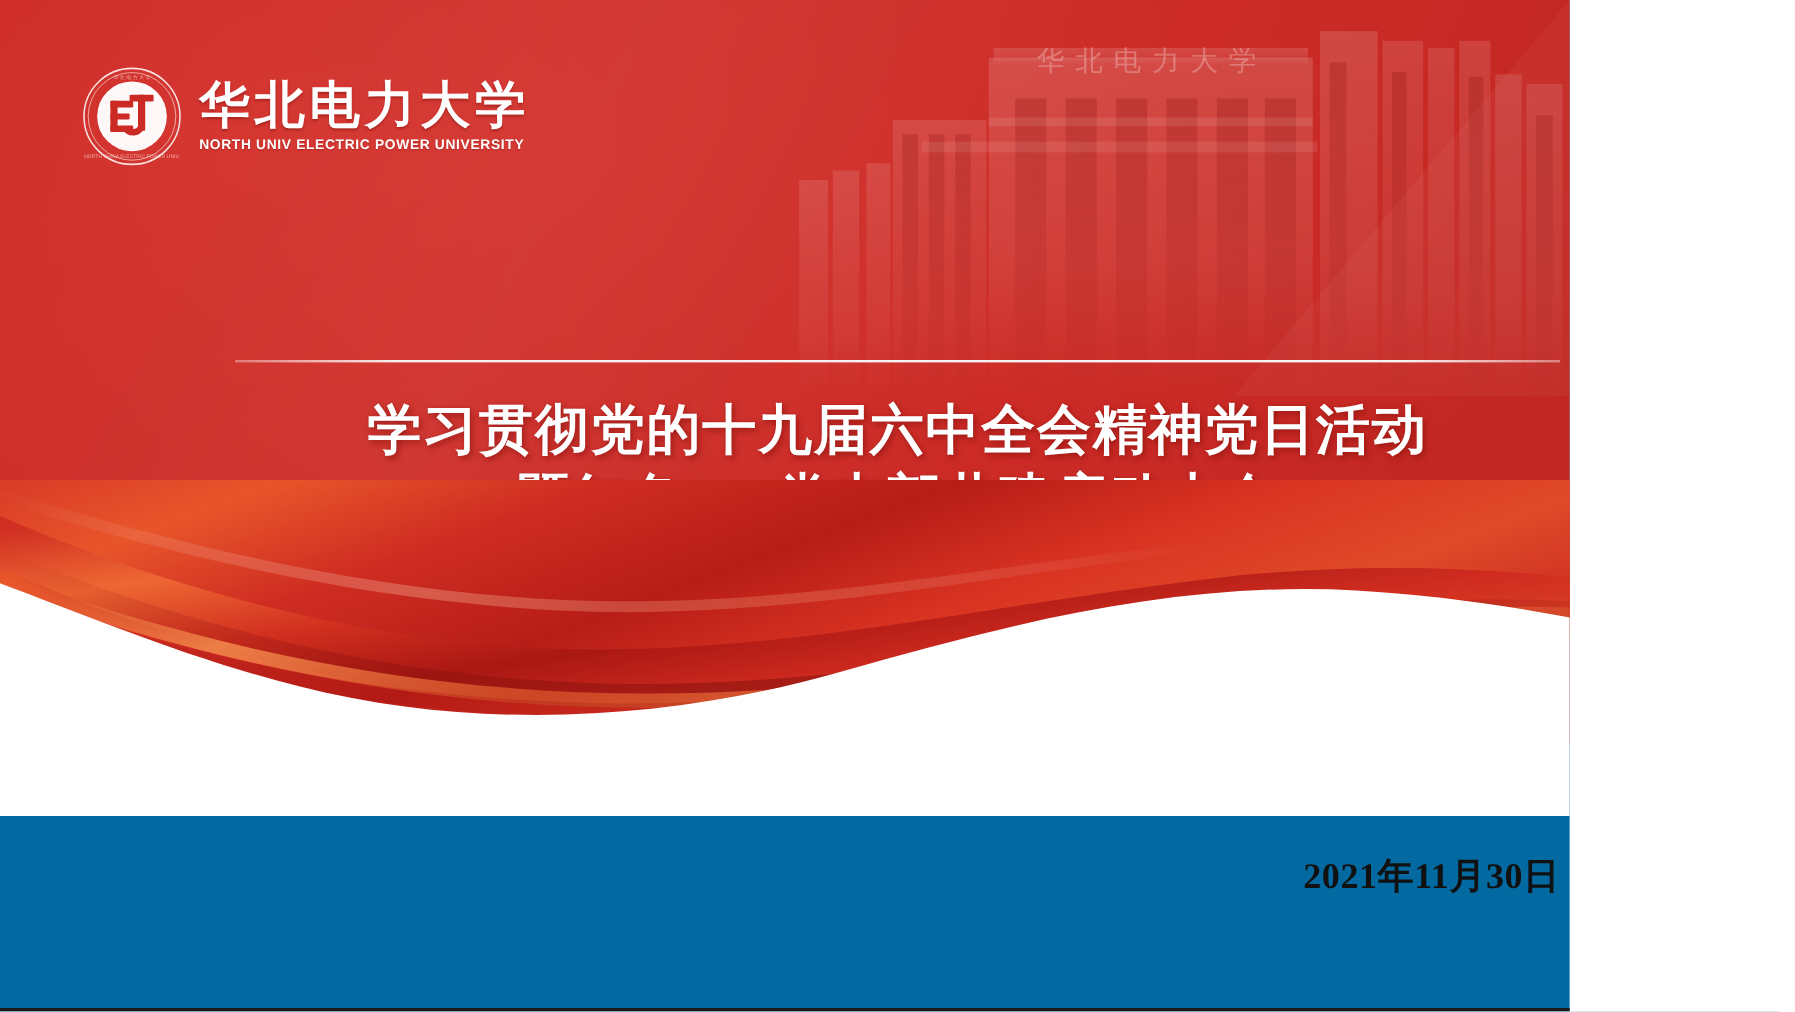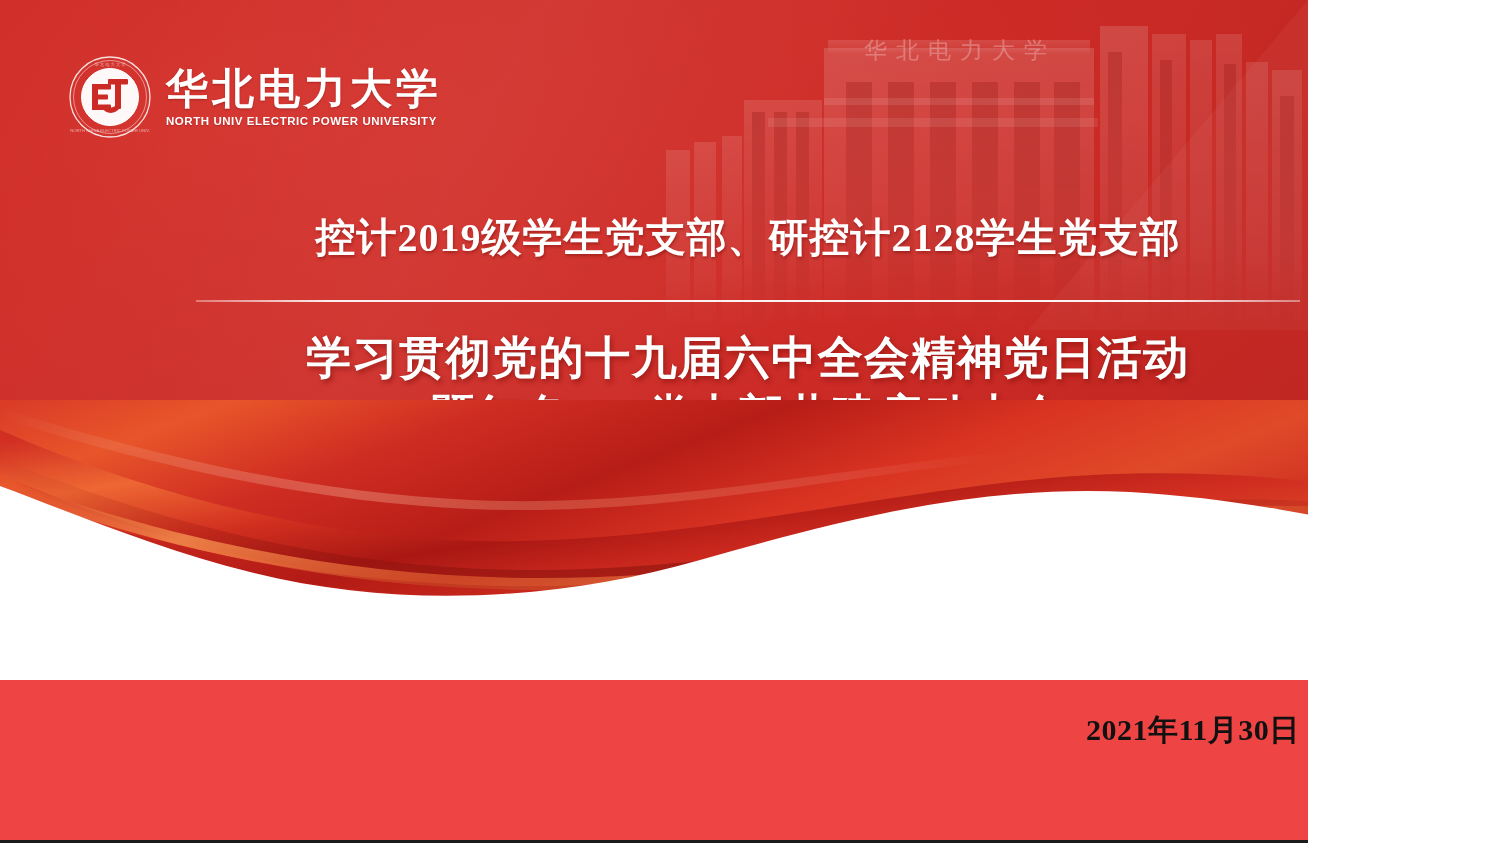--- a/index.html
+++ b/index.html
@@ -5,21 +5,21 @@
   html, body {
     margin: 0;
     padding: 0;
     background: #ffffff;
   }
   #stage {
     position: relative;
     width: 1308px;
     height: 843px;
     overflow: hidden;
-    background: #ef4444;
+    background: #0369a1;
     font-family: "Liberation Serif", "DejaVu Serif", serif;
   }
 
   
   .red-field {
     position: absolute;
     left: 0; top: 0;
     width: 1496px;
     height: 620px;
     background:
@@ -244,21 +244,20 @@
           <text x="42" y="77" text-anchor="middle">NORTH CHINA ELECTRIC POWER UNIV.</text>
         </g>
       </svg>
     </span>
     <span class="logo-words">
       <span class="logo-cn">华北电力大学</span>
       <span class="logo-en">NORTH UNIV ELECTRIC POWER UNIVERSITY</span>
     </span>
   </div>
 
-  <div class="subtitle">控计2019级学生党支部、研控计2128学生党支部</div>
   <div class="divider"></div>
 
   <div class="title-block">
     <div class="title-line">学习贯彻党的十九届六中全会精神党日活动</div>
     <div class="title-line">暨红色1+1党支部共建启动大会</div>
   </div>
 
   <div class="ribbon">
     <svg width="1496" height="280" viewBox="0 0 1496 280" preserveAspectRatio="none" xmlns="http://www.w3.org/2000/svg">
       <defs>

